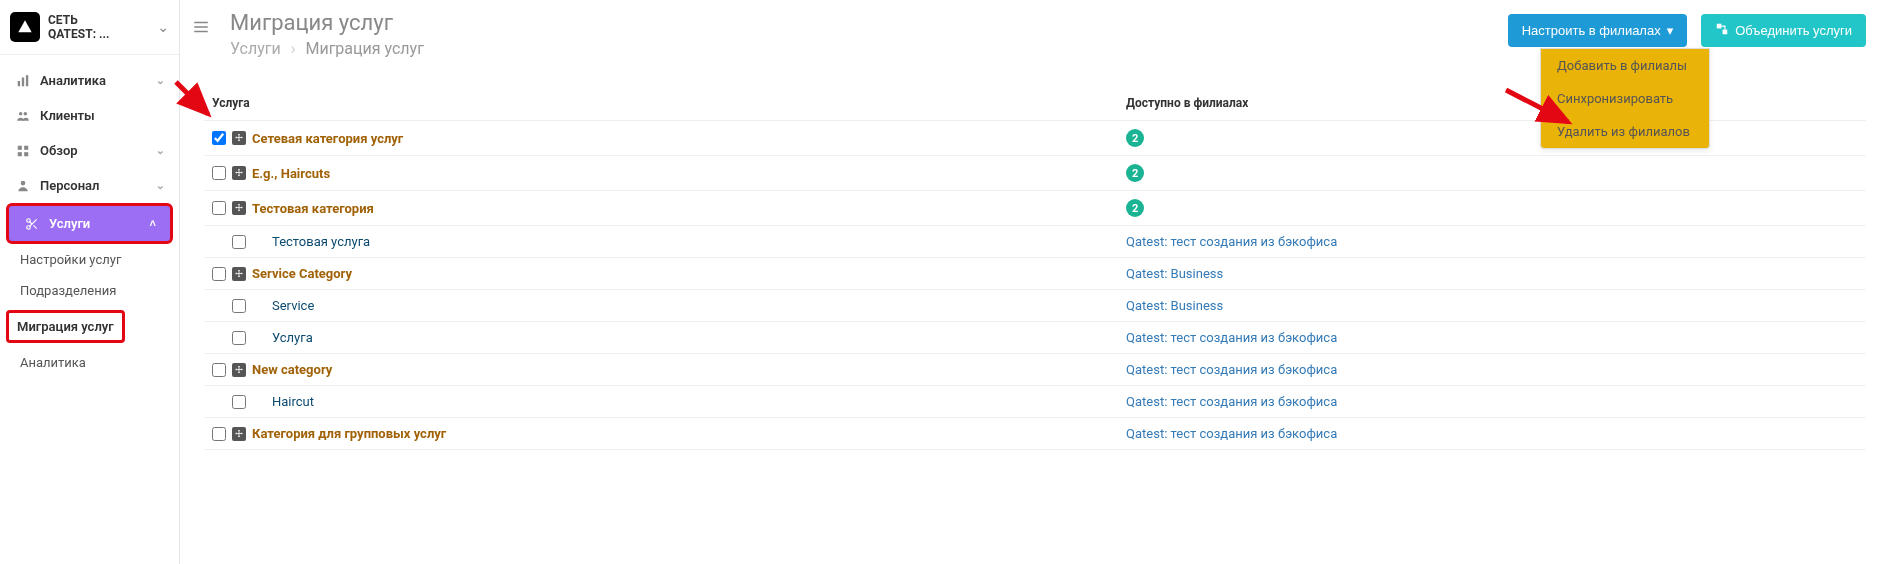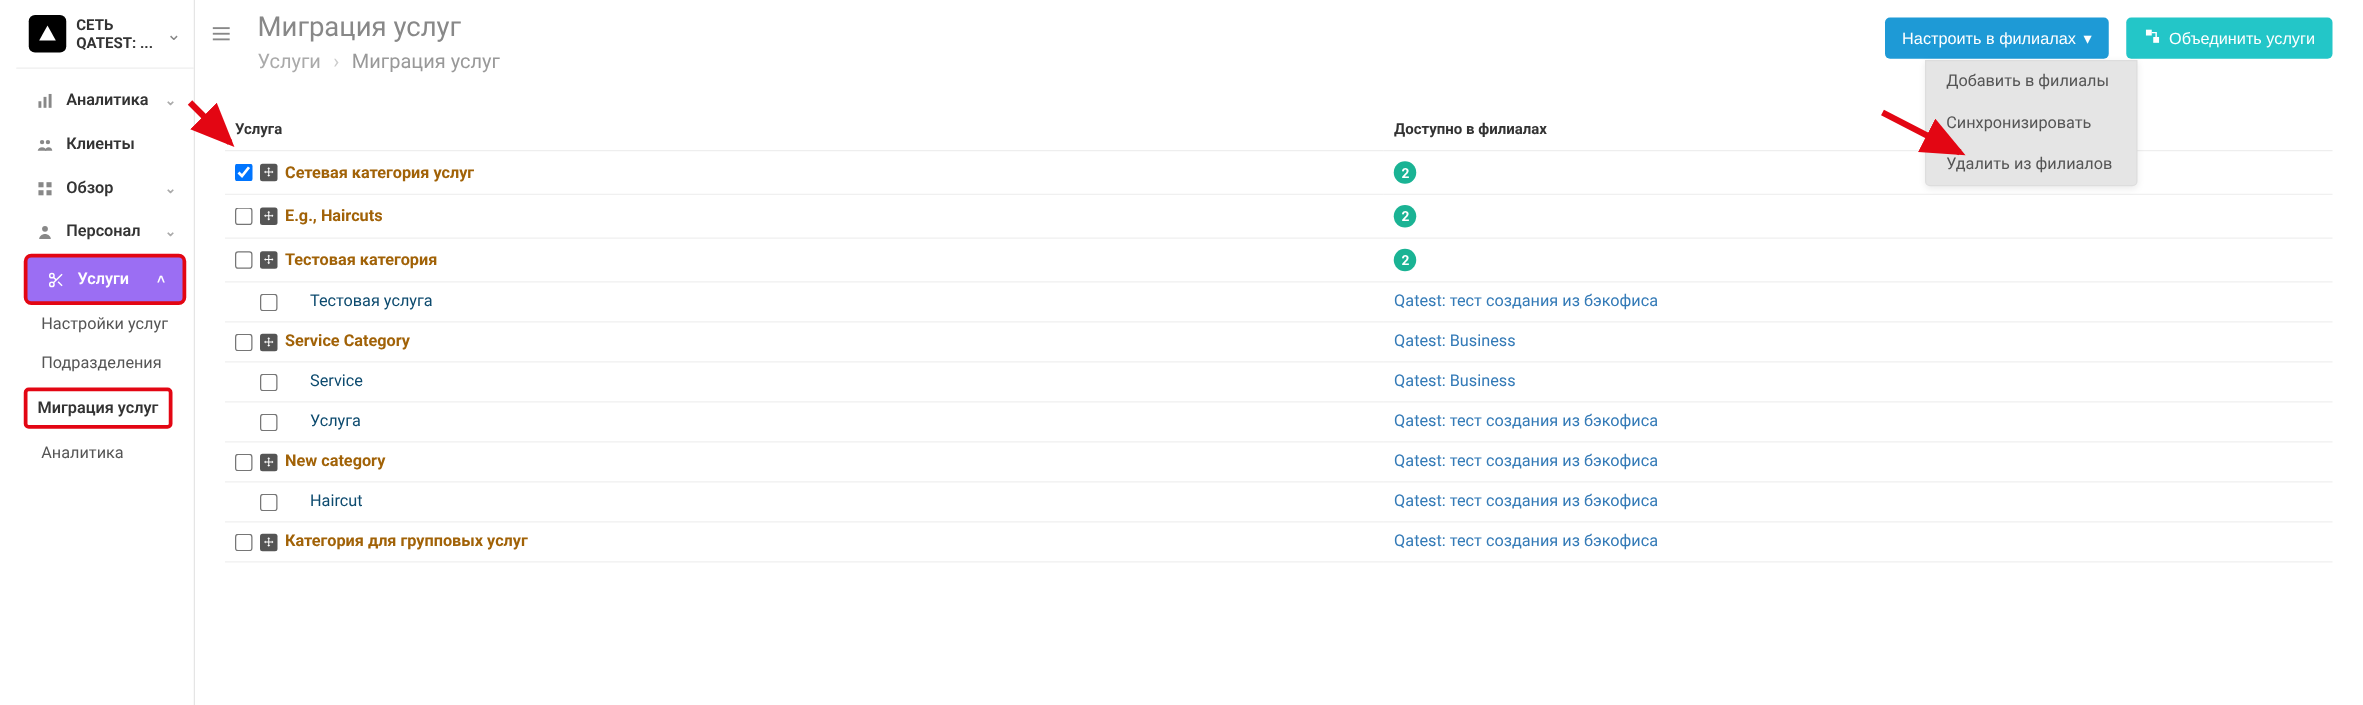--- a/index.html
+++ b/index.html
@@ -1,21 +1,21 @@
 <!DOCTYPE html>
 <html><head>
 <meta charset="utf-8">
 <style>
 * { margin: 0; padding: 0; box-sizing: border-box; }
 body { font-family: -apple-system, BlinkMacSystemFont, "Segoe UI", Roboto, "Helvetica Neue", Arial, sans-serif; font-size: 14px; color: #333; background: #fff; }
 
 .app { display: flex; min-height: 564px; }
 
 
-.sidebar { width: 156px; background: #fff; border-right: 1px solid #e5e5e5; flex-shrink: 0; padding-left: 13px; }
+.sidebar { width: 180px; background: #fff; border-right: 1px solid #e5e5e5; flex-shrink: 0; }
 .sidebar-header { display: flex; align-items: center; padding: 12px 10px; border-bottom: 1px solid #eee; }
 .logo { width: 30px; height: 30px; background: #000; border-radius: 5px; display: flex; align-items: center; justify-content: center; margin-right: 8px; }
 .logo svg { fill: #fff; }
 .org-name { font-size: 12px; font-weight: 700; line-height: 1.2; color: #333; flex: 1; }
 .sidebar-header .chev { color: #888; }
 
 .nav-group { padding-top: 8px; }
 .nav-item { display: flex; align-items: center; padding: 10px 14px; cursor: pointer; color: #333; font-weight: 600; font-size: 13px; }
 .nav-item .icon { width: 18px; margin-right: 8px; color: #888; display: flex; align-items: center; justify-content: center; }
 .nav-item .label { flex: 1; }
@@ -40,21 +40,21 @@
 .breadcrumb .sep { margin: 0 6px; color: #ccc; }
 .breadcrumb .current { color: #999; }
 
 .top-buttons { display: flex; gap: 14px; padding-top: 4px; }
 .btn { display: inline-flex; align-items: center; padding: 8px 14px; border-radius: 4px; font-size: 13px; cursor: pointer; border: none; color: #fff; }
 .btn-primary { background: #1e9ad6; }
 .btn-primary .caret { margin-left: 6px; }
 .btn-info { background: #23c6c8; }
 .btn-info .icon { margin-right: 6px; }
 
-.dropdown { position: absolute; top: 48px; right: 180px; background: #e5e5e5; border: 1px solid #ddd; border-radius: 0 0 4px 4px; box-shadow: 0 2px 6px rgba(0,0,0,0.08); min-width: 170px; z-index: 10; }
+.dropdown { position: absolute; top: 48px; right: 180px; background: #eab308; border: 1px solid #ddd; border-radius: 0 0 4px 4px; box-shadow: 0 2px 6px rgba(0,0,0,0.08); min-width: 170px; z-index: 10; }
 .dropdown-item { padding: 9px 16px; font-size: 13px; color: #555; cursor: pointer; }
 
 
 .table-wrap { padding: 0 24px 0 24px; margin-top: 28px; }
 .table { width: 100%; border-collapse: collapse; }
 .table th { text-align: left; font-size: 12px; font-weight: 700; color: #333; padding: 10px 8px; border-bottom: 1px solid #eee; }
 .table td { padding: 8px 8px; border-bottom: 1px solid #f0f0f0; font-size: 13px; vertical-align: middle; }
 .row-cat .name { font-weight: 700; color: #a16207; }
 .row-svc .name { color: #0c4a6e; padding-left: 20px; }
 .row-svc td:first-child { padding-left: 28px; }

